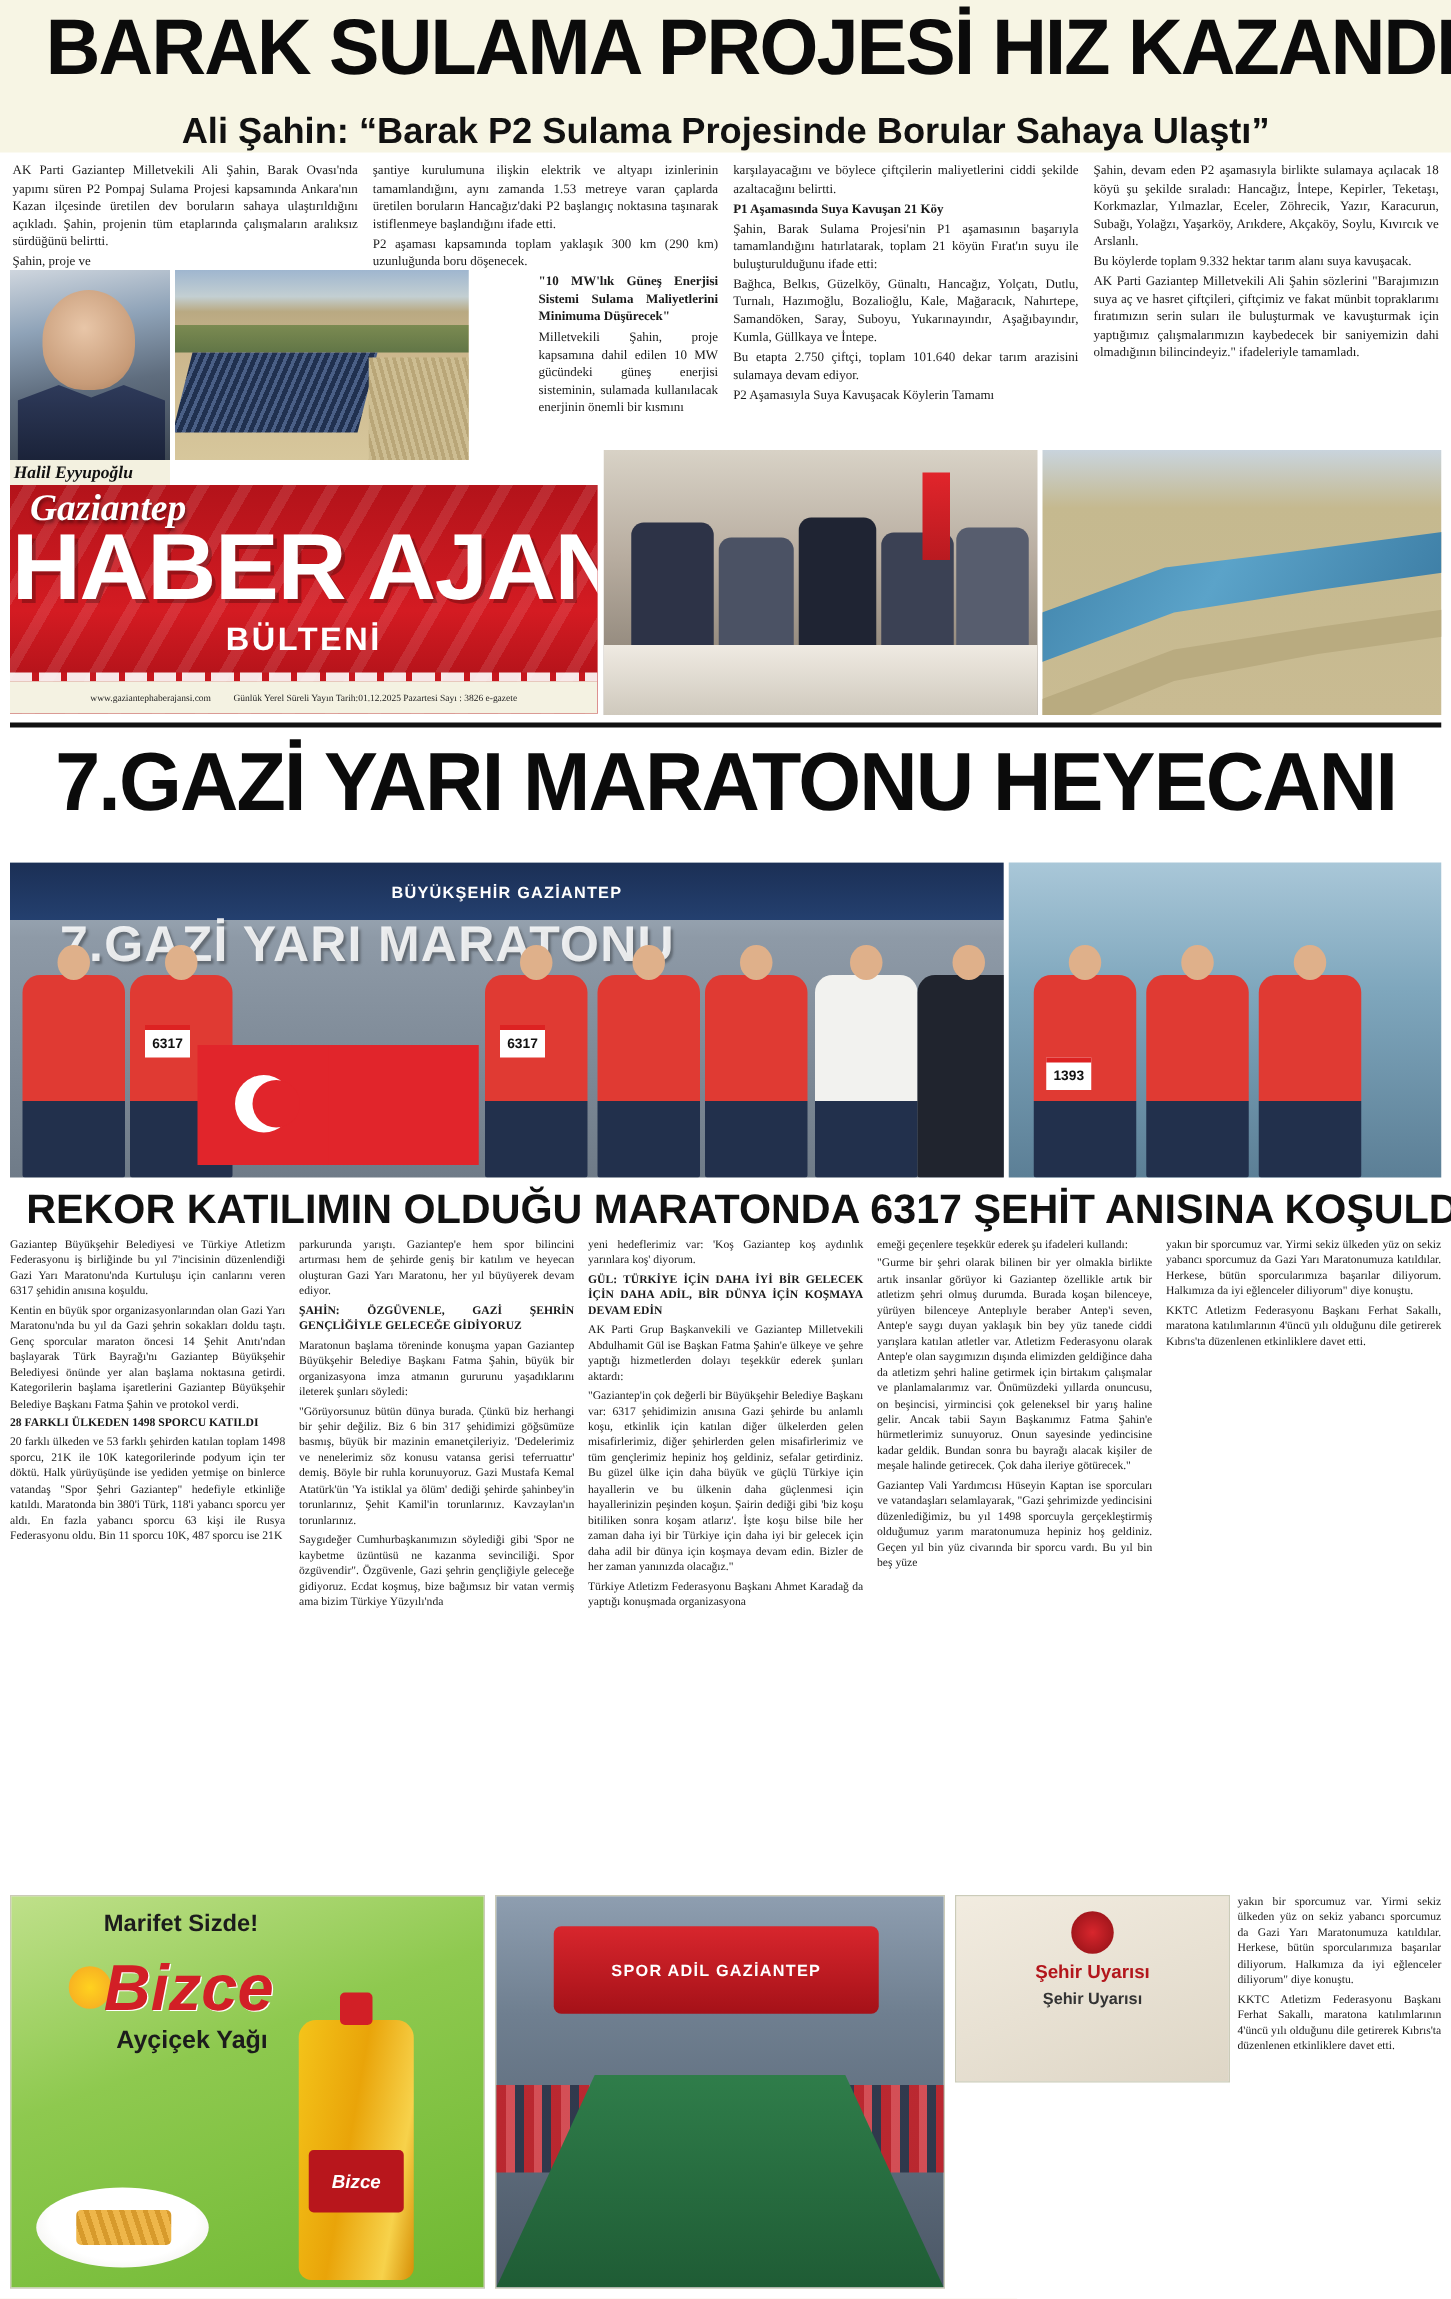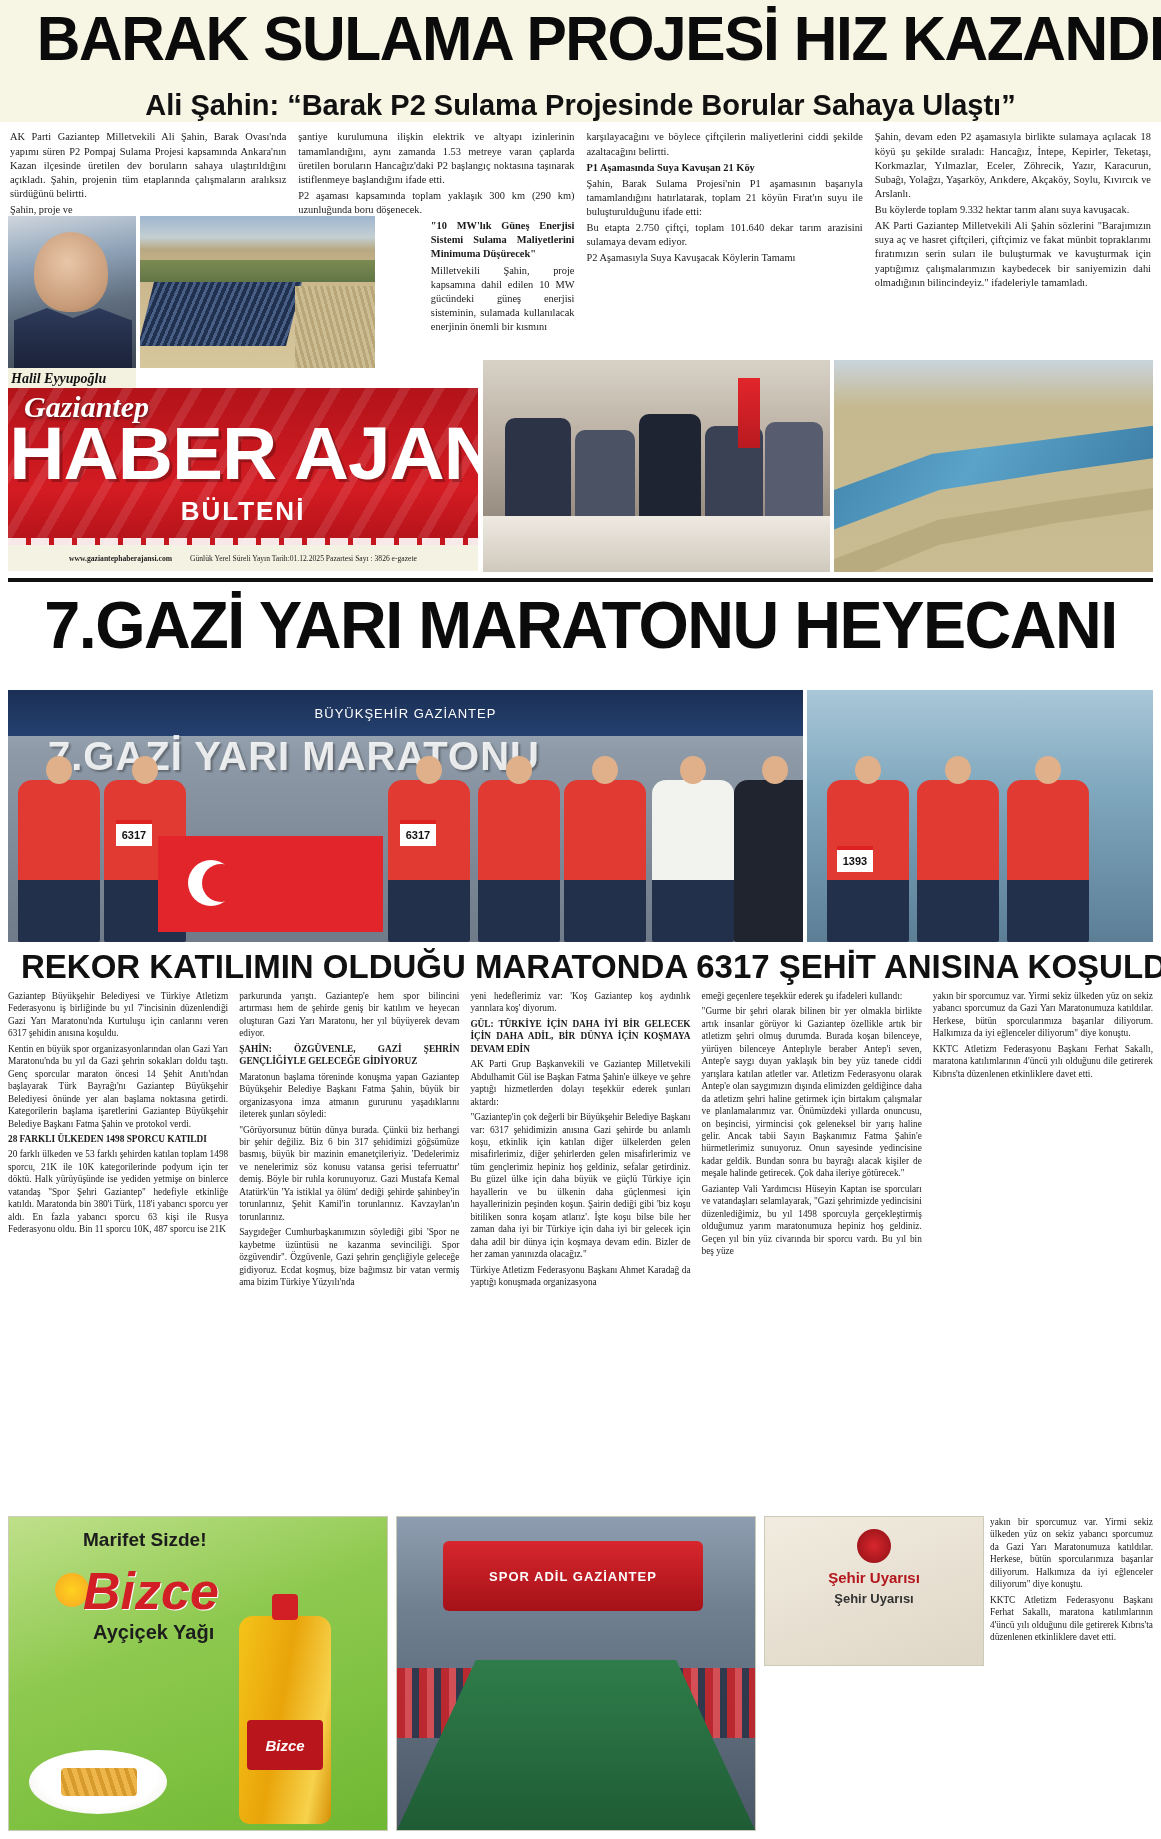--- a/index.html
+++ b/index.html
@@ -148,21 +148,21 @@
     opacity:.9;
   }
   .logo-footer {
     position:absolute; left:0; right:0; bottom:0; height:26px;
     background:#f4f2e2;
     display:flex; align-items:center; justify-content:center;
     gap:18px;
     font-size:7.6px; color:#222;
     font-family:"Liberation Serif", serif;
   }
-  .logo-footer .site { font-weight:bold; }
+  .logo-footer .site { font-weight:normal; }
 
   
   .img-meeting {
     position:absolute; left:483px; top:360px; width:347px; height:212px;
     background:linear-gradient(180deg,#d8d2c6 0%,#b8ada0 40%,#7d7468 100%);
     overflow:hidden;
   }
   .img-meeting .tbl {
     position:absolute; left:0; bottom:0; width:100%; height:56px;
     background:linear-gradient(180deg,#efeae2,#cfc9bd);
@@ -211,21 +211,21 @@
 
   
   .photo-row2 { position:absolute; left:8px; top:690px; width:1145px; height:252px; display:flex; gap:4px;}
   .ph-main {
     flex:0 0 795px; position:relative; overflow:hidden;
     background:linear-gradient(180deg,#aab7c4 0%,#8e9aa7 24%,#6f7b88 100%);
   }
   .ph-main .banner {
     position:absolute; left:0; right:0; top:0; height:46px;
     background:linear-gradient(180deg,#1b2f55,#24406f);
-    color:#fff; font-family:"Liberation Sans",sans-serif; font-weight:normal; font-size:13px;
+    color:#fff; font-family:"Liberation Sans",sans-serif; font-weight:bold; font-size:13px;
     display:flex; align-items:center; justify-content:center; letter-spacing:1px;
   }
   .ph-main .bigtext{
     position:absolute; left:40px; top:44px;
     font-family:"Liberation Sans",sans-serif; font-weight:bold; font-size:40px;
     color:rgba(255,255,255,.85); letter-spacing:1px;
     text-shadow:2px 2px 2px rgba(0,0,0,.3);
     white-space:nowrap;
   }
   .runner {
@@ -404,20 +404,21 @@
         <p>şantiye kurulumuna ilişkin elektrik ve altyapı izinlerinin tamamlandığını, aynı zamanda 1.53 metreye varan çaplarda üretilen boruların Hancağız'daki P2 başlangıç noktasına taşınarak istiflenmeye başlandığını ifade etti.</p>
         <p>P2 aşaması kapsamında toplam yaklaşık 300 km (290 km) uzunluğunda boru döşenecek.</p>
         <p class="bold-sub" style="width:52%;margin-left:48%;">"10 MW'lık Güneş Enerjisi Sistemi Sulama Maliyetlerini Minimuma Düşürecek"</p>
         <p style="width:52%;margin-left:48%;">Milletvekili Şahin, proje kapsamına dahil edilen 10 MW gücündeki güneş enerjisi sisteminin, sulamada kullanılacak enerjinin önemli bir kısmını</p>
       </div>
 
       <div class="c3">
         <p>karşılayacağını ve böylece çiftçilerin maliyetlerini ciddi şekilde azaltacağını belirtti.</p>
         <p class="bold-sub">P1 Aşamasında Suya Kavuşan 21 Köy</p>
         <p>Şahin, Barak Sulama Projesi'nin P1 aşamasının başarıyla tamamlandığını hatırlatarak, toplam 21 köyün Fırat'ın suyu ile buluşturulduğunu ifade etti:</p>
+        <p>Bağhca, Belkıs, Güzelköy, Günaltı, Hancağız, Yolçatı, Dutlu, Turnalı, Hazımoğlu, Bozalioğlu, Kale, Mağaracık, Nahırtepe, Samandöken, Saray, Suboyu, Yukarınayındır, Aşağıbayındır, Kumla, Güllkaya ve İntepe.</p>
         <p>Bu etapta 2.750 çiftçi, toplam 101.640 dekar tarım arazisini sulamaya devam ediyor.</p>
         <p>P2 Aşamasıyla Suya Kavuşacak Köylerin Tamamı</p>
       </div>
 
       <div class="c4">
         <p>Şahin, devam eden P2 aşamasıyla birlikte sulamaya açılacak 18 köyü şu şekilde sıraladı: Hancağız, İntepe, Kepirler, Teketaşı, Korkmazlar, Yılmazlar, Eceler, Zöhrecik, Yazır, Karacurun, Subağı, Yolağzı, Yaşarköy, Arıkdere, Akçaköy, Soylu, Kıvırcık ve Arslanlı.</p>
         <p>Bu köylerde toplam 9.332 hektar tarım alanı suya kavuşacak.</p>
         <p>AK Parti Gaziantep Milletvekili Ali Şahin sözlerini "Barajımızın suya aç ve hasret çiftçileri, çiftçimiz ve fakat münbit topraklarımı fıratımızın serin suları ile buluşturmak ve kavuşturmak için yaptığımız çalışmalarımızın kaybedecek bir saniyemizin dahi olmadığının bilincindeyiz." ifadeleriyle tamamladı.</p>
       </div>
 

